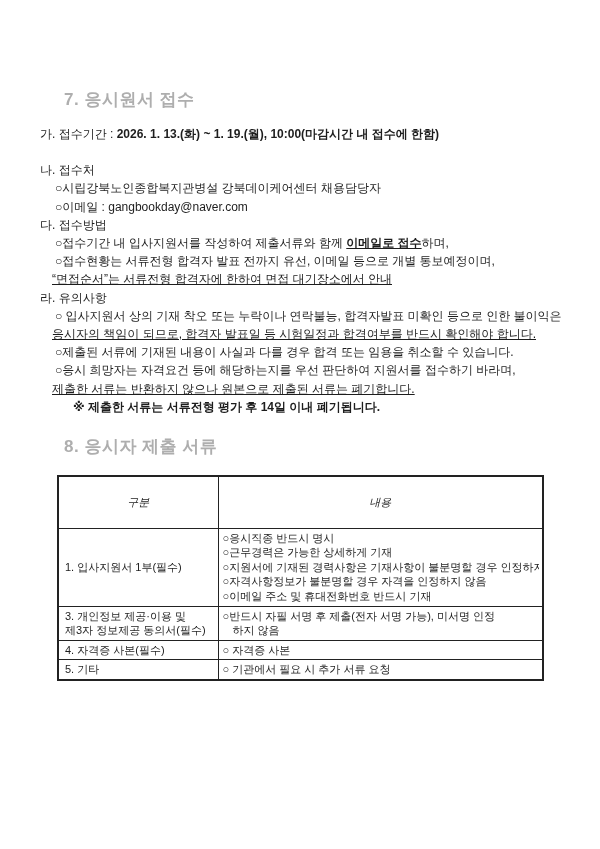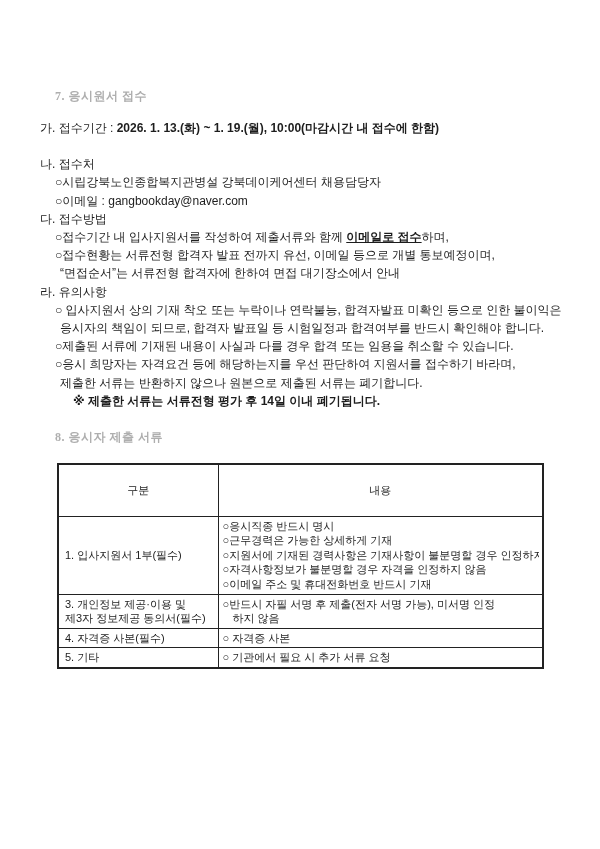--- a/index.html
+++ b/index.html
@@ -8,36 +8,35 @@
     width:600px;height:849px;
     background:#ffffff;
     font-family:"Liberation Sans","DejaVu Sans",sans-serif;
     color:#1d1d1d;
     overflow:hidden;
     box-sizing:border-box;
     padding:88px 40px 0 40px;
   }
   
   .section-title{
-    margin:0 0 14px 15px;
-    font-size:12px;
+    margin:0 0 14px 24px;
+    font-size:17px;
     font-weight:600;
     letter-spacing:0.5px;
     color:#aeaeae;
-    font-family:Liberation Serif, serif;
   }
   
   .line{
     font-size:12px;
     line-height:18.2px;
     white-space:nowrap;
   }
   .la{margin-left:0;}
   .lb{margin-left:15px;}
-  .lc{margin-left:20px;}
+  .lc{margin-left:12px;text-decoration:underline;}
   .gap{margin-top:18px;}
   .em-bold{font-weight:bold;}
   .em-underline{font-weight:bold;text-decoration:underline;}
   .remark{
     margin-left:33px;
     font-weight:bold;
     font-size:12px;
     line-height:18.2px;
     white-space:nowrap;
   }
@@ -54,20 +53,21 @@
     border:1px solid #222222;
     font-size:11px;
     line-height:14.6px;
     box-sizing:border-box;
   }
   table.doc-table th{
     height:24px;
     font-weight:normal;
     text-align:center;
     padding:18px;
+    font-style:italic;
   }
   th.col-cat{width:160px;}
   td.row-label{
     padding:2px 3px 2px 6px;
     vertical-align:middle;
     white-space:pre-line;
   }
   td.row-content{
     padding:2px 3px 2px 4px;
     vertical-align:middle;

